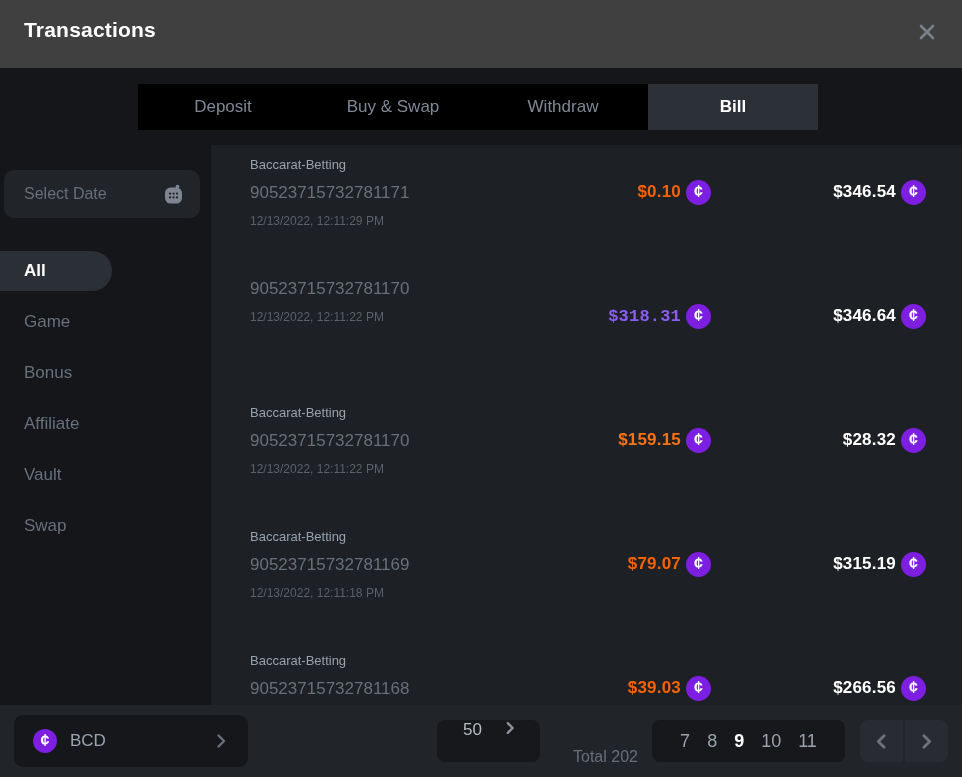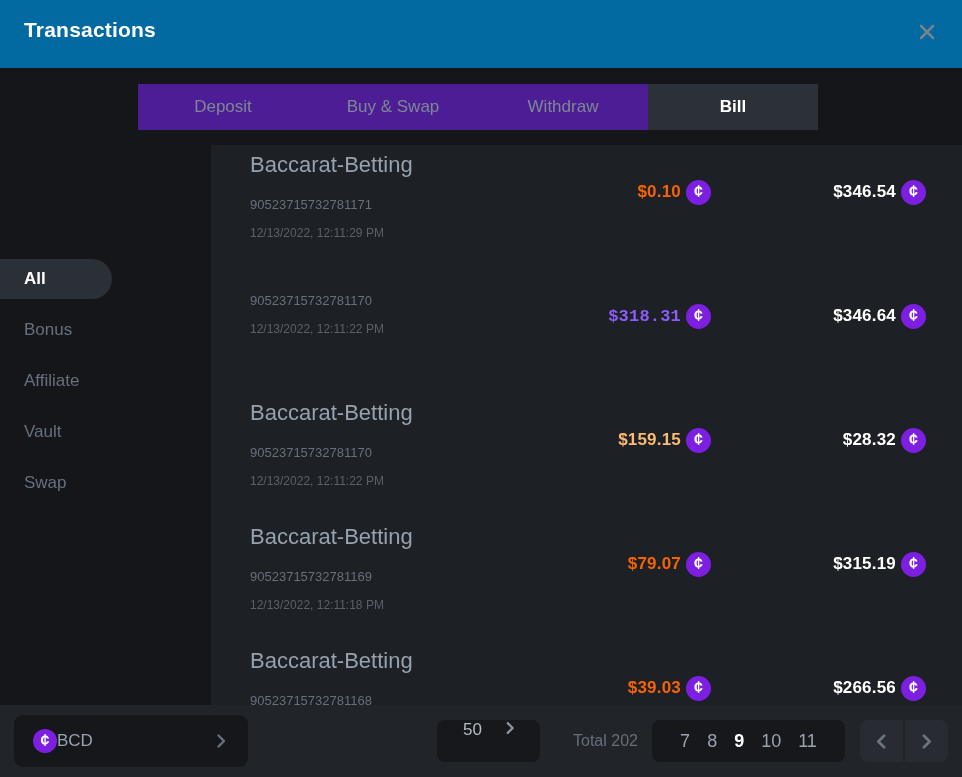--- a/index.html
+++ b/index.html
@@ -1,56 +1,56 @@
 <!DOCTYPE html>
 <html><head>
 <meta charset="utf-8">
 <style>
   * { margin:0; padding:0; box-sizing:border-box; }
   html,body { background:#0c0d10; }
   body { font-family:"Liberation Sans","DejaVu Sans",sans-serif; }
   .modal { position:relative; width:962px; height:777px; background:#14161a; overflow:hidden; }
 
   
-  .hdr { position:absolute; left:0; top:0; width:962px; height:68px; background:#0369a1; }
+  .hdr { position:absolute; left:0; top:0; width:962px; height:68px; background:#404040; }
   .hdr h1 { position:absolute; left:24px; top:18px; font-size:21px; font-weight:700; color:#ffffff; letter-spacing:.2px; }
   .close { position:absolute; right:22px; top:19px; width:26px; height:26px; cursor:pointer; display:flex; align-items:center; justify-content:center; }
 
   
   .tab-region { position:absolute; left:0; top:68px; width:962px; height:77px; background:#14161a; }
-  .tabbar { position:absolute; left:138px; top:16px; width:680px; height:46px; background:#4c1d95; display:flex; }
+  .tabbar { position:absolute; left:138px; top:16px; width:680px; height:46px; background:#000000; display:flex; }
   .tab { width:170px; height:46px; display:flex; align-items:center; justify-content:center; font-size:17px; color:#7e8894; cursor:pointer; }
   .tab.active { background:#2c3037; color:#ffffff; font-weight:700; }
 
   
   .sidebar { position:absolute; left:0; top:145px; width:211px; height:560px; background:#14161a; }
   .datebox { position:absolute; left:4px; top:25px; width:196px; height:48px; background:#212429; border-radius:10px; display:flex; align-items:center; justify-content:space-between; padding:0 16px 0 20px; cursor:pointer; }
   .datebox span { color:#666f7a; font-size:16px; }
-  .filters { position:absolute; left:0; top:114px; width:211px; }
+  .filters { position:absolute; left:0; top:106px; width:211px; }
   .filter { height:40px; margin-bottom:11px; display:flex; align-items:center; padding-left:24px; font-size:17px; color:#67707b; cursor:pointer; }
   .filter.active { width:112px; background:#2b2f36; border-radius:0 22px 22px 0; color:#ffffff; font-weight:700; }
 
   
   .list { position:absolute; left:211px; top:145px; width:751px; height:560px; background:#1d2024; overflow:hidden; }
   .row { position:absolute; left:39px; right:36px; height:96px; }
-  .t-name { color:#96a2ae; font-size:22px; line-height:28px; }
-  .t-id   { color:#67707b; font-size:13px; line-height:28px;margin-top:12px; }
+  .t-name { color:#96a2ae; font-size:13px; line-height:28px; }
+  .t-id   { color:#67707b; font-size:17px; line-height:28px; }
   .t-date { color:#5a616a; font-size:12px; line-height:28px; }
   .amount { position:absolute; top:27px; height:28px; display:flex; align-items:center; gap:5px; }
   .amount .amt { font-size:17px; font-weight:700; letter-spacing:.2px; }
   .amount.change { right:215px; }
   .amount.balance { right:0; }
   .amount.balance .amt { color:#ffffff; }
   .coin { width:25px; height:25px; border-radius:50%; background:#7d1fe0; color:#ffffff; font-weight:700; font-size:16px; display:inline-flex; align-items:center; justify-content:center; flex:0 0 auto; }
 
   
   .ftr { position:absolute; left:0; top:705px; width:962px; height:72px; background:#212429; }
   .cur-btn { position:absolute; left:14px; top:10px; width:234px; height:52px; background:#15171b; border:none; border-radius:9px; display:flex; align-items:center; padding:0 18px 0 19px; cursor:pointer; }
   .cur-btn .coin { width:24px; height:24px; }
-  .cur-btn .cur-label { color:#98a4b1; font-size:17px; }
+  .cur-btn .cur-label { color:#98a4b1; font-size:17px; margin-left:13px; }
   .cur-btn .chev { margin-left:auto; }
   .pagesize { position:absolute; left:437px; top:720px; width:103px; height:42px; background:#16181c; border-radius:8px; display:flex; justify-content:space-between; padding:0 22px 0 26px; cursor:pointer; }
   .pagesize span { color:#b4bcc4; font-size:17px; }
   .total { position:absolute; left:573px; top:720px; height:42px; display:flex; align-items:center; color:#666f7a; font-size:16px; }
   .pages { position:absolute; left:652px; top:720px; width:193px; height:42px; background:#16181c; border-radius:8px; display:flex; align-items:center; justify-content:center; gap:17px; }
   .page { color:#9aa3ad; font-size:18px; cursor:pointer; }
   .page.active { color:#ffffff; font-weight:700; }
   .arrows { position:absolute; left:860px; top:720px; display:flex; gap:2px; }
   .arrow-btn { width:43px; height:42px; background:#282c32; border:none; display:flex; align-items:center; justify-content:center; cursor:pointer; }
   .arrow-btn.prev { border-radius:8px 0 0 8px; }
@@ -75,22 +75,36 @@
   <div class="tab-region">
     <div class="tabbar">
       <div class="tab">Deposit</div>
       <div class="tab">Buy &amp; Swap</div>
       <div class="tab">Withdraw</div>
       <div class="tab active">Bill</div>
     </div>
   </div>
 
   <div class="sidebar">
+    <div class="datebox">
+      <span>Select Date</span>
+      <svg width="21" height="21" viewBox="0 0 21 21">
+        <circle cx="14.5" cy="2.6" r="1.9" fill="#7c8591"></circle>
+        <rect x="2" y="3.6" width="17" height="16" rx="5.5" fill="#7c8591"></rect>
+        <circle cx="7" cy="9.6" r="1.15" fill="#212429"></circle>
+        <circle cx="10.5" cy="9.6" r="1.15" fill="#212429"></circle>
+        <circle cx="14" cy="9.6" r="1.15" fill="#212429"></circle>
+        <circle cx="7" cy="13.4" r="1.15" fill="#212429"></circle>
+        <circle cx="10.5" cy="13.4" r="1.15" fill="#212429"></circle>
+        <circle cx="14" cy="13.4" r="1.15" fill="#212429"></circle>
+      </svg>
+    </div>
     <div class="filters">
       <div class="filter active">All</div>
+      <div class="filter">Game</div>
       <div class="filter">Bonus</div>
       <div class="filter">Affiliate</div>
       <div class="filter">Vault</div>
       <div class="filter">Swap</div>
     </div>
   </div>
 
   <div class="list">
 
     <div class="row" style="top:6px">
@@ -118,21 +132,21 @@
         <span class="amt">$346.64</span>
         <span class="coin">¢</span>
       </div>
     </div>
 
     <div class="row" style="top:254px">
       <div class="t-name">Baccarat-Betting</div>
       <div class="t-id">90523715732781170</div>
       <div class="t-date">12/13/2022, 12:11:22 PM</div>
       <div class="amount change">
-        <span class="amt" style="color: #fdba74;">$159.15</span>
+        <span class="amt" style="color: #f97316;">$159.15</span>
         <span class="coin">¢</span>
       </div>
       <div class="amount balance">
         <span class="amt">$28.32</span>
         <span class="coin">¢</span>
       </div>
     </div>
 
     <div class="row" style="top:378px">
       <div class="t-name">Baccarat-Betting</div>
@@ -178,21 +192,21 @@
 
     <div class="pagesize" style="left:437px;top:15px">
       <span>50</span>
       <span>
         <svg width="16" height="16" viewBox="0 0 18 18">
             <path d="M6.5 3.5 L12 9 L6.5 14.5" stroke="#8b939d" stroke-width="2.6" fill="none" stroke-linecap="round" stroke-linejoin="round"></path>
           </svg>
       </span>
     </div>
 
-    <span class="total" style="left:573px;top:15px">Total 202</span>
+    <span class="total" style="left:573px;top:31px">Total 202</span>
 
     <div class="pages" style="left:652px;top:15px">
       <span class="page">7</span>
       <span class="page">8</span>
       <span class="page active">9</span>
       <span class="page">10</span>
       <span class="page">11</span>
     </div>
 
     <div class="arrows" style="top:15px">

